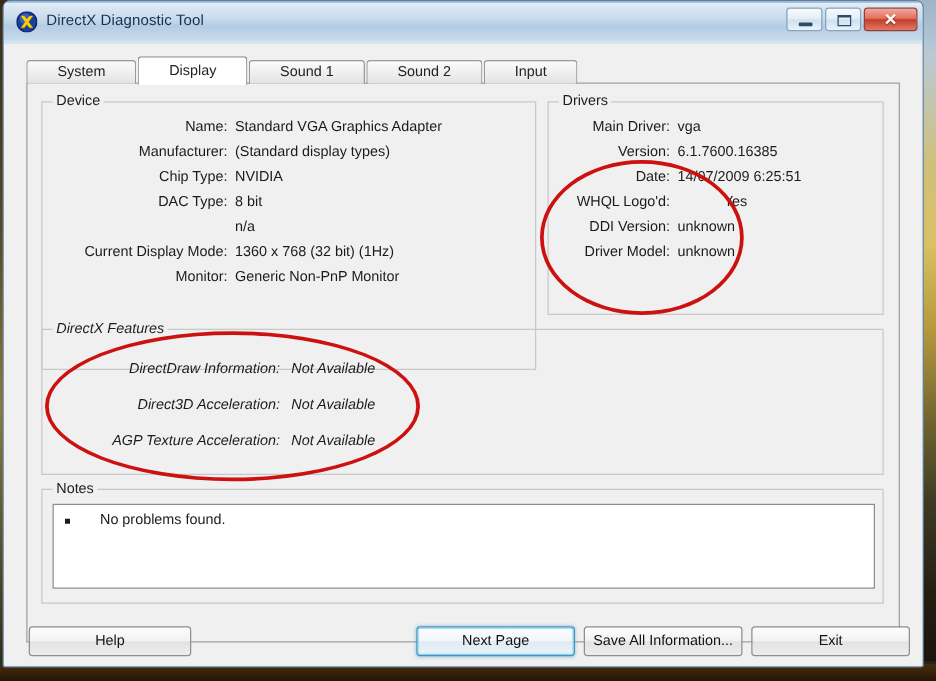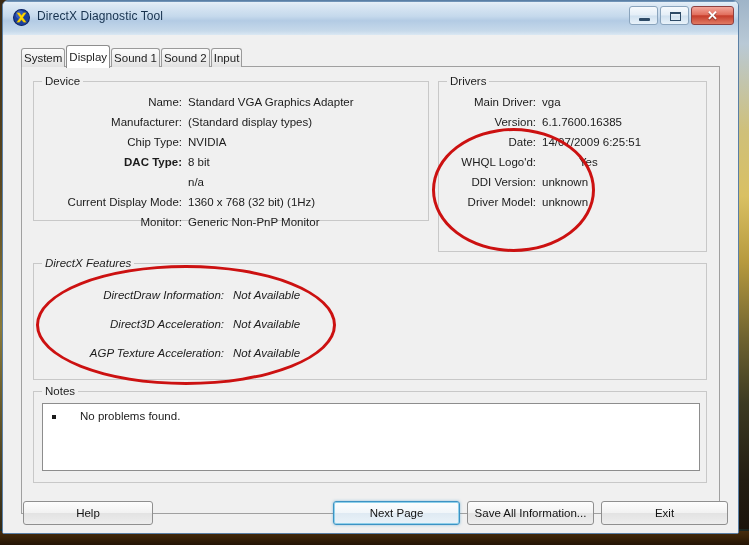--- a/index.html
+++ b/index.html
@@ -101,21 +101,21 @@
   }
 
   
   .tabstrip {
     position: absolute; left: 18px; top: 9px; height: 23px;
     display: flex; align-items: flex-end;
     z-index: 3;
   }
   .tab {
     height: 19px;
-    padding: 0 2px;
+    padding: 0 24px;
     margin-right: 1px;
     font-size: 11.5px;
     color: #222;
     line-height: 19px;
     background: linear-gradient(to bottom, #fbfbfb 0%, #eeeeee 55%, #e2e2e2 100%);
     border: 1px solid #9a9a9a;
     border-bottom: none;
     border-radius: 3px 3px 0 0;
     box-sizing: border-box;
     white-space: nowrap;
@@ -257,37 +257,37 @@
     <div class="tabstrip" id="tabstrip">
         <div class="tab"><span>System</span></div>
         <div class="tab active"><span>Display</span></div>
         <div class="tab"><span>Sound 1</span></div>
         <div class="tab"><span>Sound 2</span></div>
         <div class="tab"><span>Input</span></div>
       </div>
 
     <div class="tabpanel">
 
-      <div class="group" style="left:11px; top:14px; width:396px; height:140px;">
+      <div class="group" style="left:11px; top:14px; width:396px; height:215px;">
         <div class="legend">Device</div>
         <div id="device-rows">
             <div class="row" style="top: 14px;">
               <span class="lbl" style="left: 0px; width: 148px;">Name:</span>
               <span class="val" style="left: 154px;">Standard VGA Graphics Adapter</span>
             </div>
             <div class="row" style="top: 34px;">
               <span class="lbl" style="left: 0px; width: 148px;">Manufacturer:</span>
               <span class="val" style="left: 154px;">(Standard display types)</span>
             </div>
             <div class="row" style="top: 54px;">
               <span class="lbl" style="left: 0px; width: 148px;">Chip Type:</span>
               <span class="val" style="left: 154px;">NVIDIA</span>
             </div>
             <div class="row" style="top: 74px;">
-              <span class="lbl" style="left: 0px; width: 148px; font-weight: bold;">DAC Type:</span>
+              <span class="lbl" style="left: 0px; width: 148px;">DAC Type:</span>
               <span class="val" style="left: 154px;">8 bit</span>
             </div>
             <div class="row" style="top: 94px;">
               <span class="val" style="left: 154px;">n/a</span>
             </div>
             <div class="row" style="top: 114px;">
               <span class="lbl" style="left: 0px; width: 148px;">Current Display Mode:</span>
               <span class="val" style="left: 154px;">1360 x 768 (32 bit) (1Hz)</span>
             </div>
             <div class="row" style="top: 134px;">

